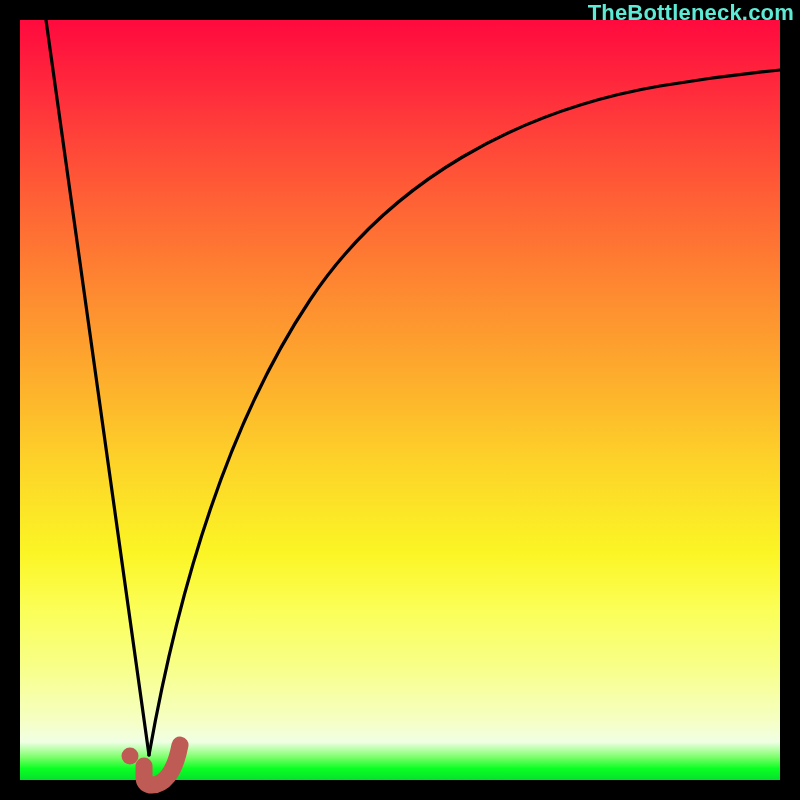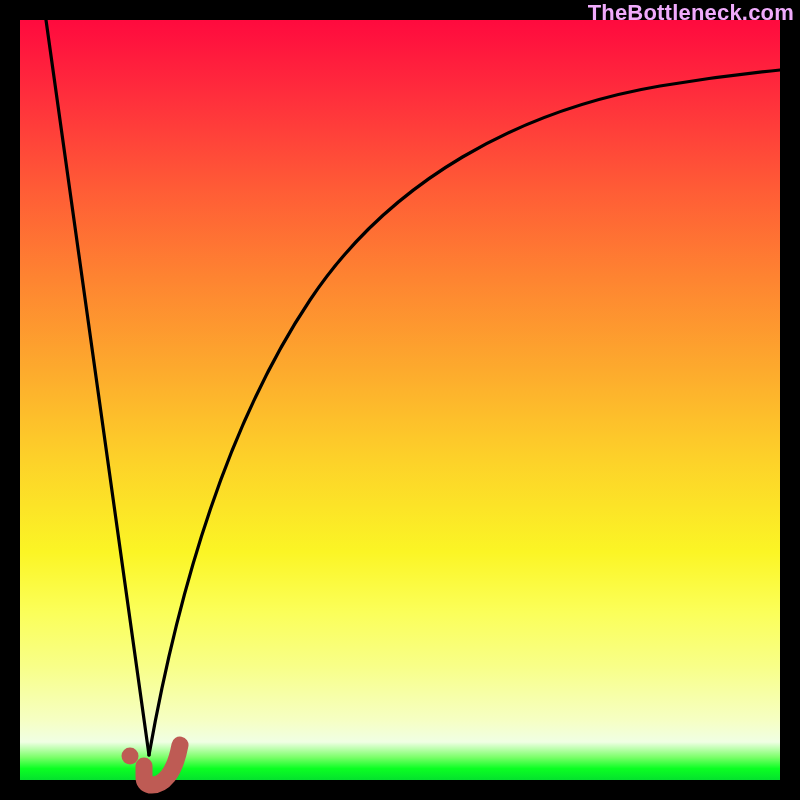--- a/index.html
+++ b/index.html
@@ -40,21 +40,21 @@
       #F0FFE4 95%,
       #7CFF6B 97%,
       #0BFF23 98.5%,
       #04E12E 100%
     );
   }
   .watermark {
     position: absolute;
     top: 0px;
     right: 6px;
-    color: #f0abfc;
+    color: #5eead4;
     font-size: 22px;
     font-weight: 600;
     letter-spacing: 0.2px;
     user-select: none;
   }
   svg.curves {
     position: absolute;
     left: 20px;
     top: 20px;
     width: 760px;

